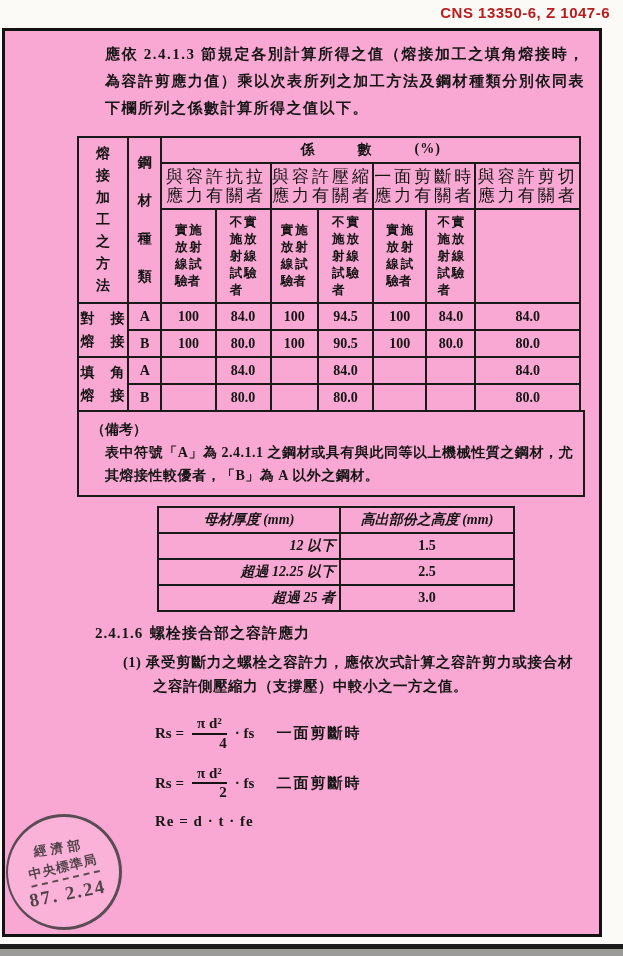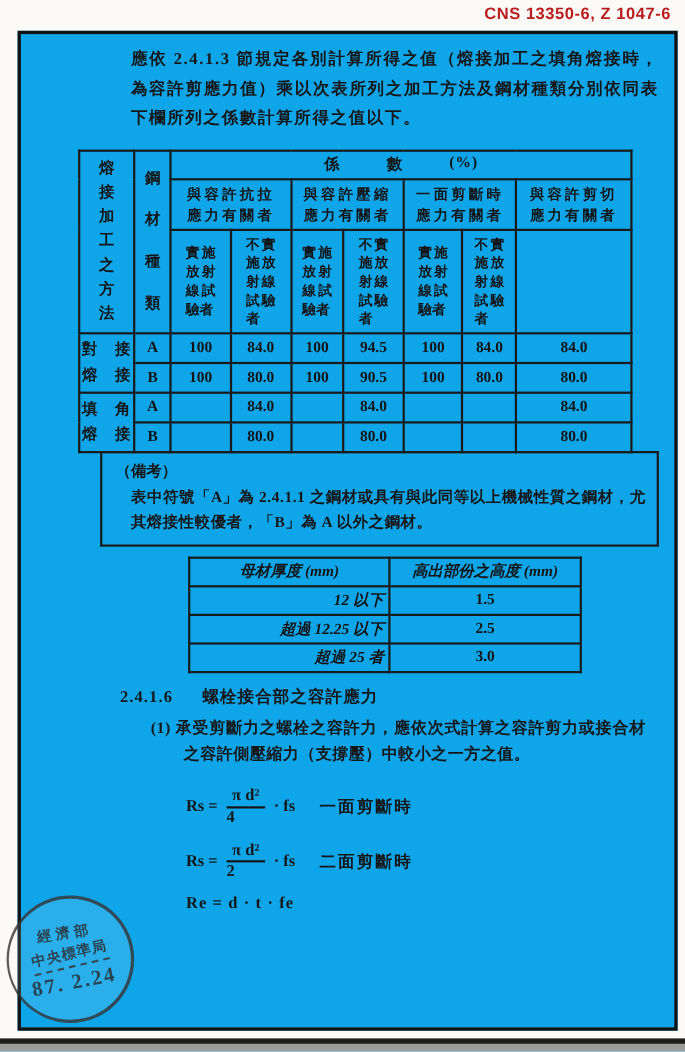--- a/index.html
+++ b/index.html
@@ -8,44 +8,44 @@
     background:#fbfaf7;color:#161616;
     font-family:"Liberation Serif","DejaVu Serif",serif;
     -webkit-font-smoothing:antialiased;
   }
   .doc-no{
     position:absolute;top:4px;right:13px;
     font-family:"Liberation Sans","DejaVu Sans",sans-serif;
     font-weight:700;font-size:15px;letter-spacing:.5px;color:#b91c1c;
   }
   .frame{
-    position:absolute;left:16px;top:28px;width:600px;height:909px;
+    position:absolute;left:2px;top:28px;width:600px;height:909px;
     border:3px solid #121212;box-sizing:border-box;overflow:hidden;
-    background:#0ea5e9;
+    background:#f9a8d4;
   }
   .intro{
     margin:10px 14px 0 100px;font-size:15px;line-height:27px;
     letter-spacing:1.5px;text-align:justify;font-weight:600;
     white-space:normal;
   }
   
   table.ctable{
     border-collapse:collapse;table-layout:fixed;width:504px;
-    margin:14px 0 0 52px;font-size:14px;
+    margin:14px 0 0 72px;font-size:14px;
   }
   table.ctable th,table.ctable td{
     border:2px solid #1a1a1a;padding:0;text-align:center;vertical-align:middle;
     font-weight:700;color:#141414;
   }
   .vtext{width:1.15em;margin:0 auto;word-break:break-all;font-size:14px;line-height:22px;font-weight:700;}
   .vtext.grade{line-height:38px;}
   .coefhead{display:flex;justify-content:center;gap:42px;font-size:14px;font-weight:700;letter-spacing:1px;}
   th.row1{height:24px;}
   tr.group-row th{height:44px;}
-  .gh{white-space:pre-line;line-height:19px;letter-spacing:3px;font-size:13px;font-weight:700;}
+  .gh{white-space:pre-line;line-height:19px;letter-spacing:3px;font-size:17px;font-weight:400;}
   tr.sub-row th{height:92px;vertical-align:middle;}
   .sh{width:2.15em;margin:0 auto;word-break:break-all;line-height:17px;font-size:12.5px;text-align:justify;font-weight:700;}
   tr.data-row td{height:25px;font-size:14px;}
   td.method-cell{white-space:pre-line;line-height:23px;font-size:14px;letter-spacing:1px;}
   
   .remark-box{
     width:508px;margin:-2px 0 0 72px;border:2px solid #1a1a1a;box-sizing:border-box;
     padding:6px 10px 8px 12px;font-size:14px;line-height:23px;font-weight:600;
   }
   .remark-text{padding-left:14px;text-align:justify;letter-spacing:.5px;}
@@ -60,30 +60,30 @@
     margin:9px 0 0 152px;font-size:14px;
   }
   table.htable th,table.htable td{
     border:2px solid #1a1a1a;padding:1px 4px;font-weight:700;height:22px;color:#141414;
   }
   table.htable th{text-align:center;font-style:italic;}
   table.htable td.c1{text-align:right;padding-left:12px;font-style:italic;}
   table.htable td.c2{text-align:center;margin-left:10px;}
   
   .sect{margin:12px 0 0 90px;font-size:15px;font-weight:700;letter-spacing:1px;}
-  .sect .num{margin-right:22px;}
+  .sect .num{margin-right:2px;}
   .item1{
     margin:7px 26px 0 118px;padding-left:30px;text-indent:-30px;
     font-size:14.5px;line-height:24px;font-weight:600;letter-spacing:.5px;text-align:justify;
   }
   
   .formulas{margin-left:150px;font-size:15px;font-weight:700;}
   .formula{display:flex;align-items:center;gap:8px;}
   .f1{margin-top:18px;} .f2{margin-top:14px;}
-  .frac{display:inline-block;text-align:left;line-height:1.05;}
+  .frac{display:inline-block;text-align:right;line-height:1.05;}
   .frac .num{display:block;border-bottom:2px solid #141414;padding:0 5px 1px;}
   .frac .den{display:block;padding-top:1px;}
   .fcond{margin-left:14px;letter-spacing:2px;}
   .fline{margin-top:9px;line-height:23px;letter-spacing:1px;}
   
   .stamp{
     position:absolute;left:6px;top:814px;width:116px;height:116px;
     transform:rotate(-11deg);opacity:.82;color:#2e2e2e;z-index:5;
   }
   .stamp-circle{

